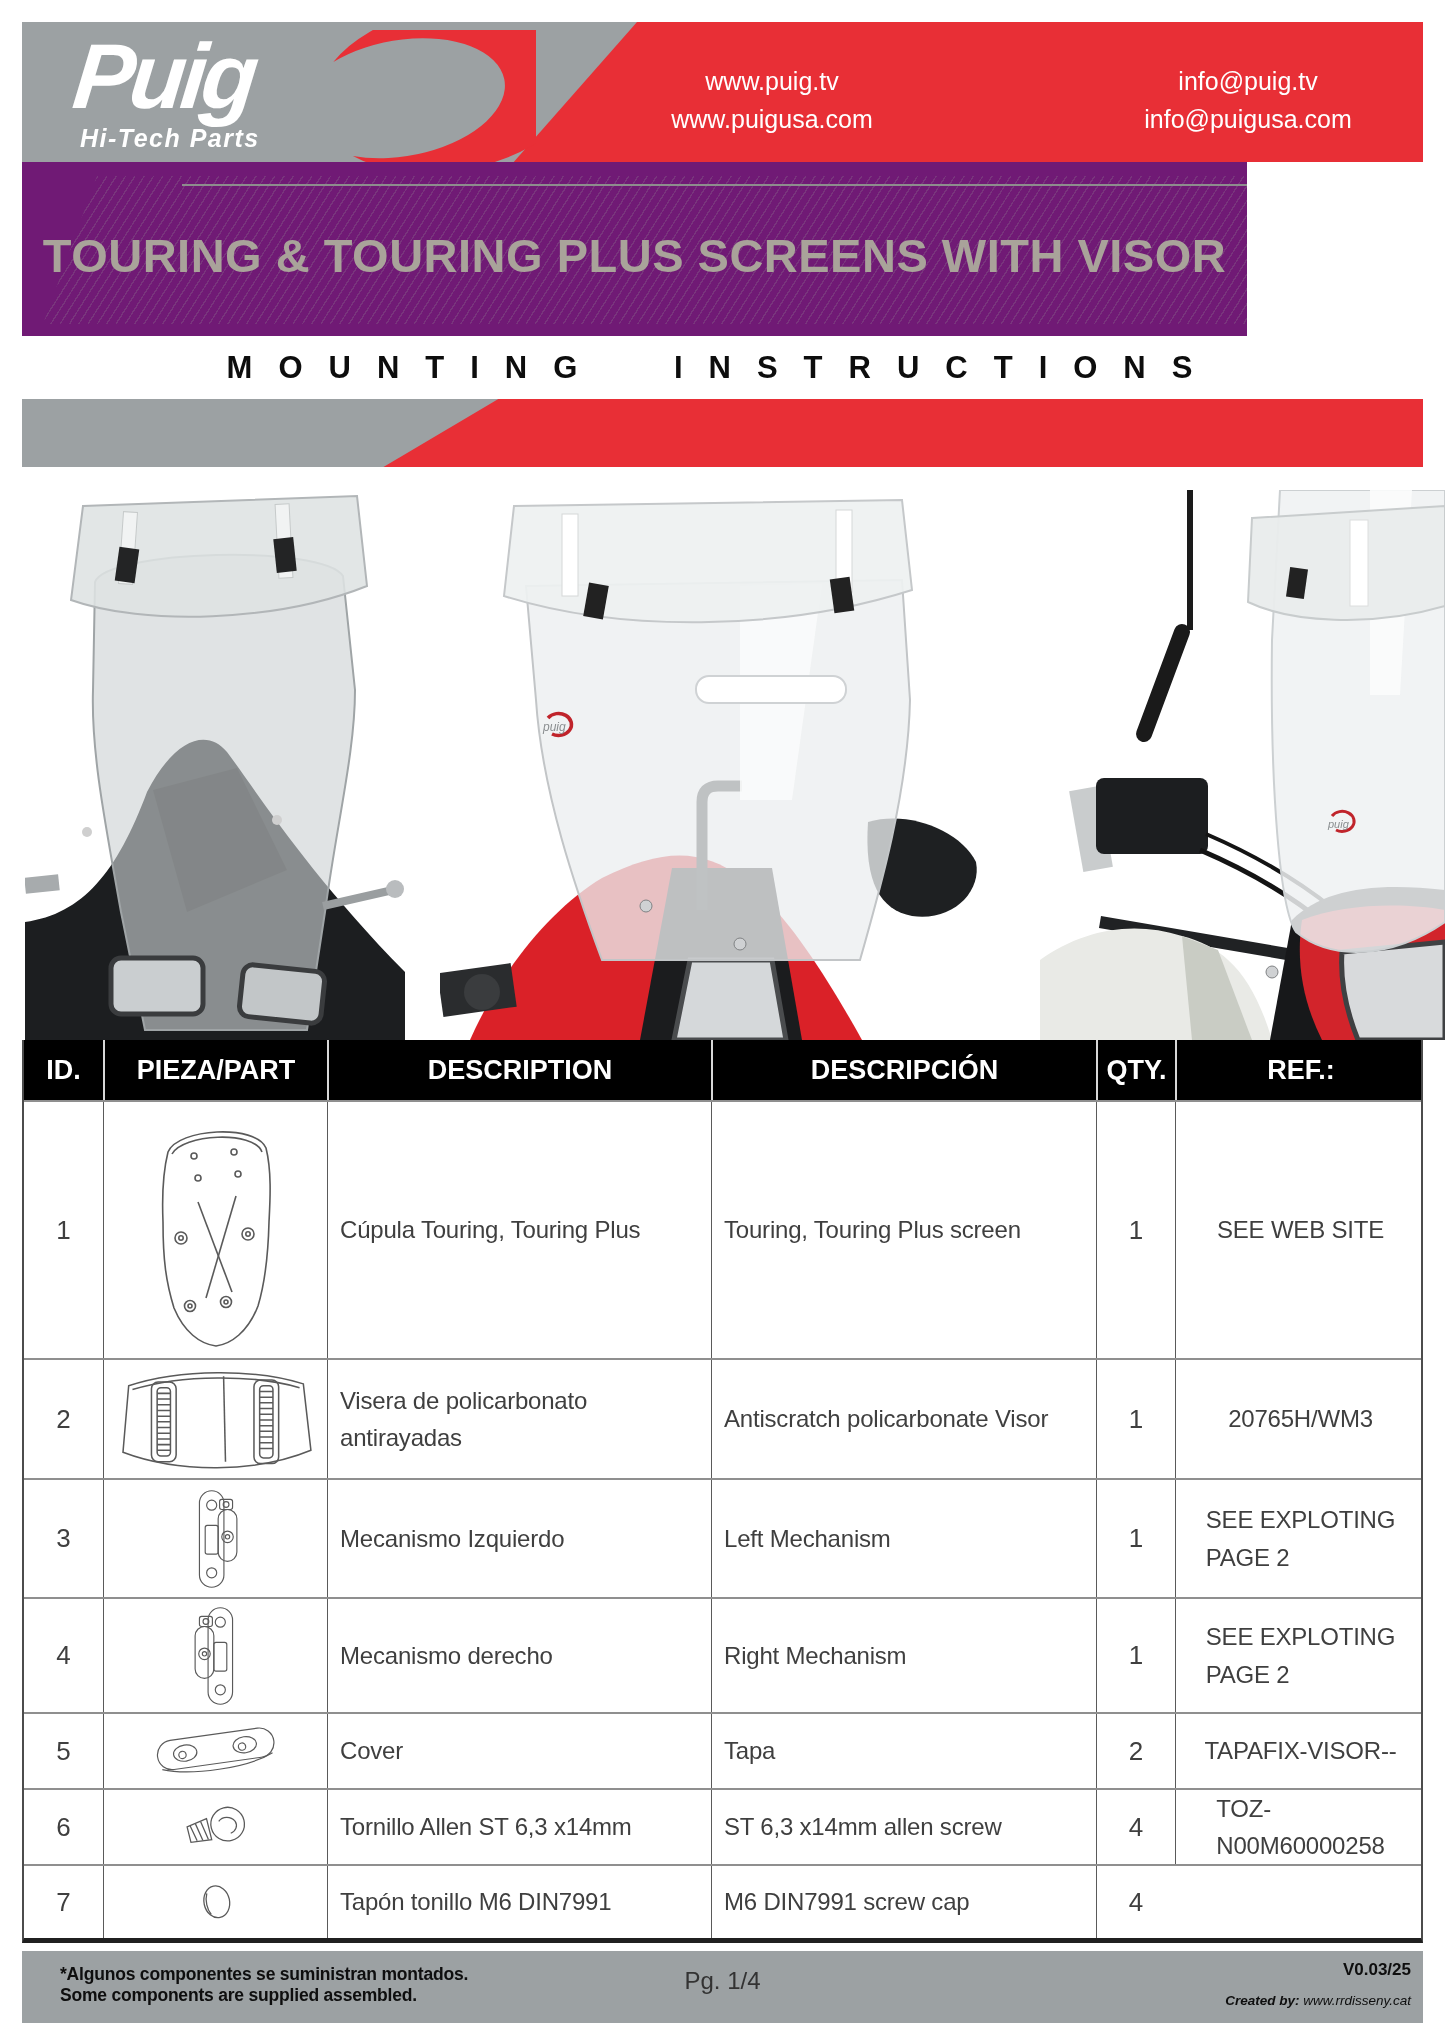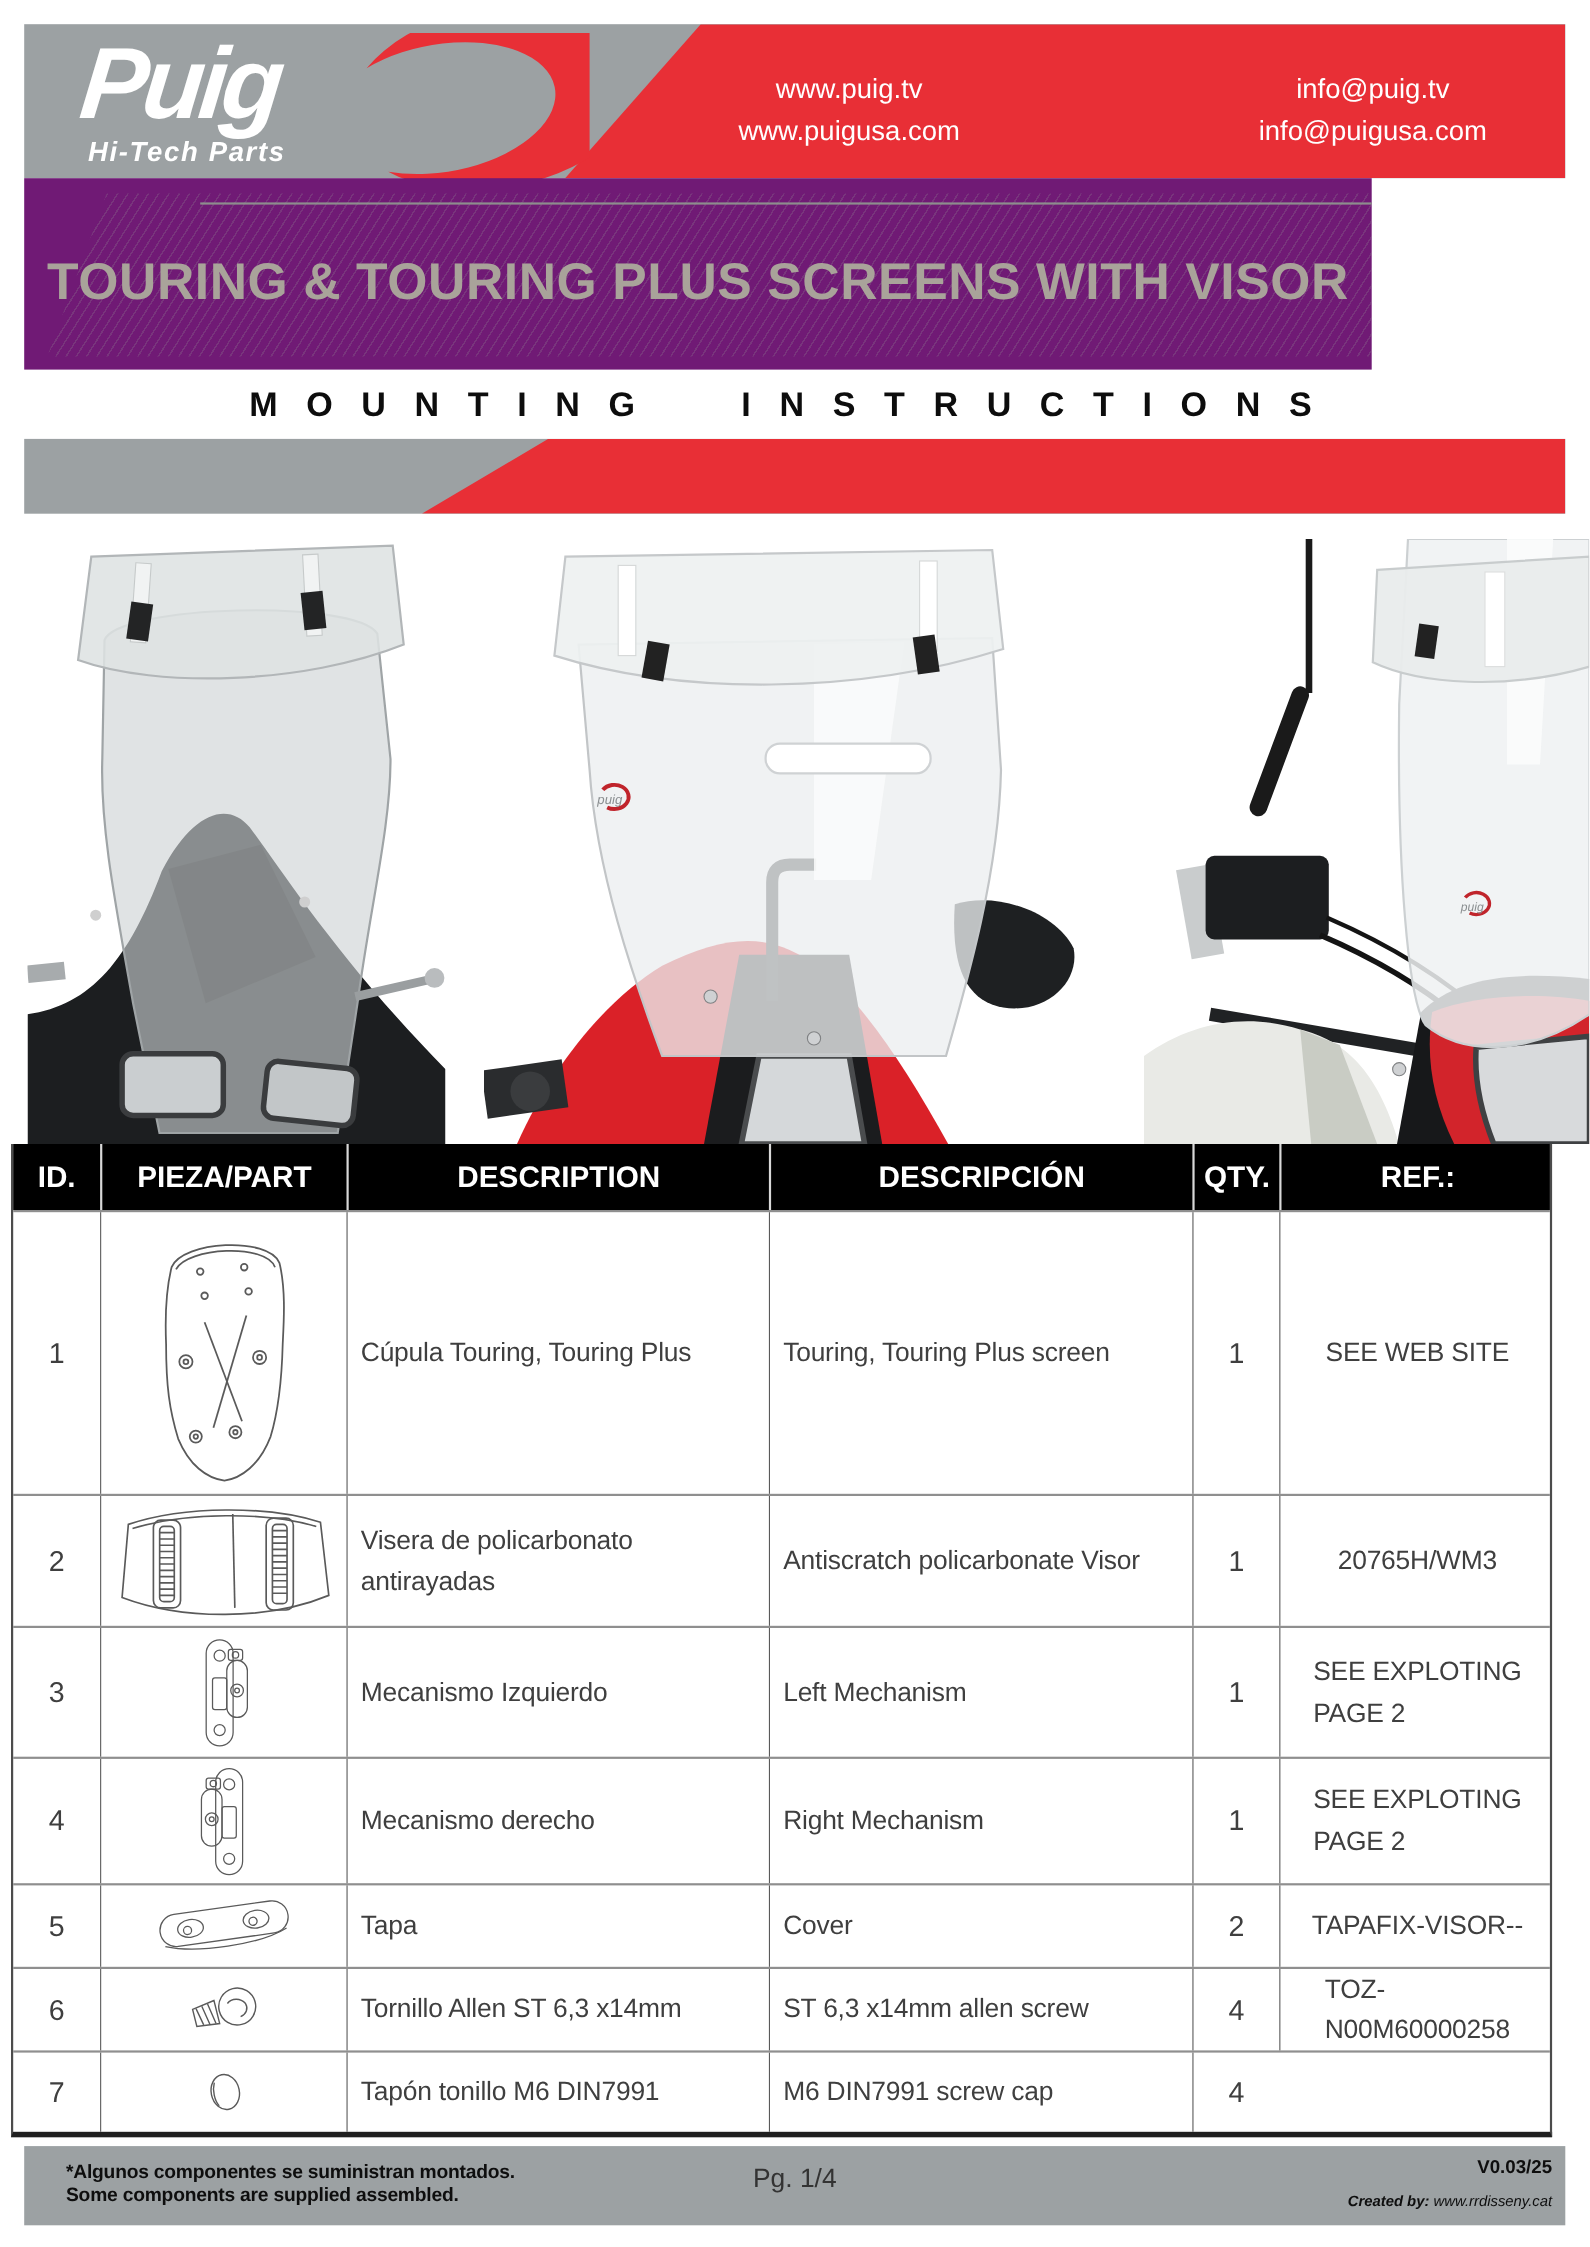--- a/index.html
+++ b/index.html
@@ -36,21 +36,21 @@
   .accent-bar { position:absolute; left:22px; top:399px; width:1401px; height:68px; background:#9ca1a3; }
   .accent-red { position:absolute; inset:0; background:#e82f36;
                 clip-path:polygon(34% 0, 100% 0, 100% 100%, 25.8% 100%); }
   
   .photos { position:absolute; left:22px; top:490px; width:1401px; height:550px; }
   .photo { position:absolute; top:0; height:550px; }
   .photo.left { left:3px; width:380px; }
   .photo.mid  { left:418px; width:545px; }
   .photo.right{ left:1018px; width:405px; }
   
-  .parts-table { position:absolute; left:10px; top:1040px; width:1401px;
+  .parts-table { position:absolute; left:22px; top:1040px; width:1401px;
                  border-left:2px solid #4c4c4c; border-right:2px solid #4c4c4c; border-bottom:5px solid #202020; }
   .t-header { display:grid; grid-template-columns:79px 224px 384px 385px 79px 250px; height:60px;
               background:#000; color:#fff; font-weight:bold; font-size:27px; }
   .t-header .th { display:flex; align-items:center; justify-content:center; border-left:2px solid #d8d8d8; }
   .t-header .th:first-child { border-left:none; }
   .t-row { display:grid; grid-template-columns:79px 224px 384px 385px 79px 250px; border-top:2px solid #8f8f8f; }
   .t-row:first-of-type { border-top:none; }
   .t-row .td { border-left:1px solid #5a5a5a; min-height:100%; }
   .t-row .td:first-child { border-left:none; }
   .r1{height:258px} .r2{height:120px} .r3{height:119px} .r4{height:115px}
@@ -288,22 +288,22 @@
           <g transform="rotate(-8 100 45)">
             <rect class="partline" x="20" y="22" width="160" height="40" rx="20"></rect>
             <ellipse class="partline" cx="58" cy="42" rx="16" ry="11"></ellipse>
               <circle class="partline" cx="54" cy="44" r="5"></circle>
             <ellipse class="partline" cx="140" cy="42" rx="16" ry="11"></ellipse>
               <circle class="partline" cx="136" cy="44" r="5"></circle>
             <path class="partline" d="M24,60 C62,74 140,74 176,58" stroke-width="1"></path>
           </g>
         </svg>
       </div>
+      <div class="td en">Cover</div>
       <div class="td es">Tapa</div>
-      <div class="td en">Cover</div>
       <div class="td qty">2</div>
       <div class="td ref">TAPAFIX-VISOR--</div>
     </div>
 
     <div class="t-row r6">
       <div class="td id">6</div>
       <div class="td icon">
         <svg width="88" height="64" viewBox="0 0 110 80">
           <g transform="rotate(-14 55 40)">
             <circle class="partline" cx="70" cy="40" r="21"></circle>

